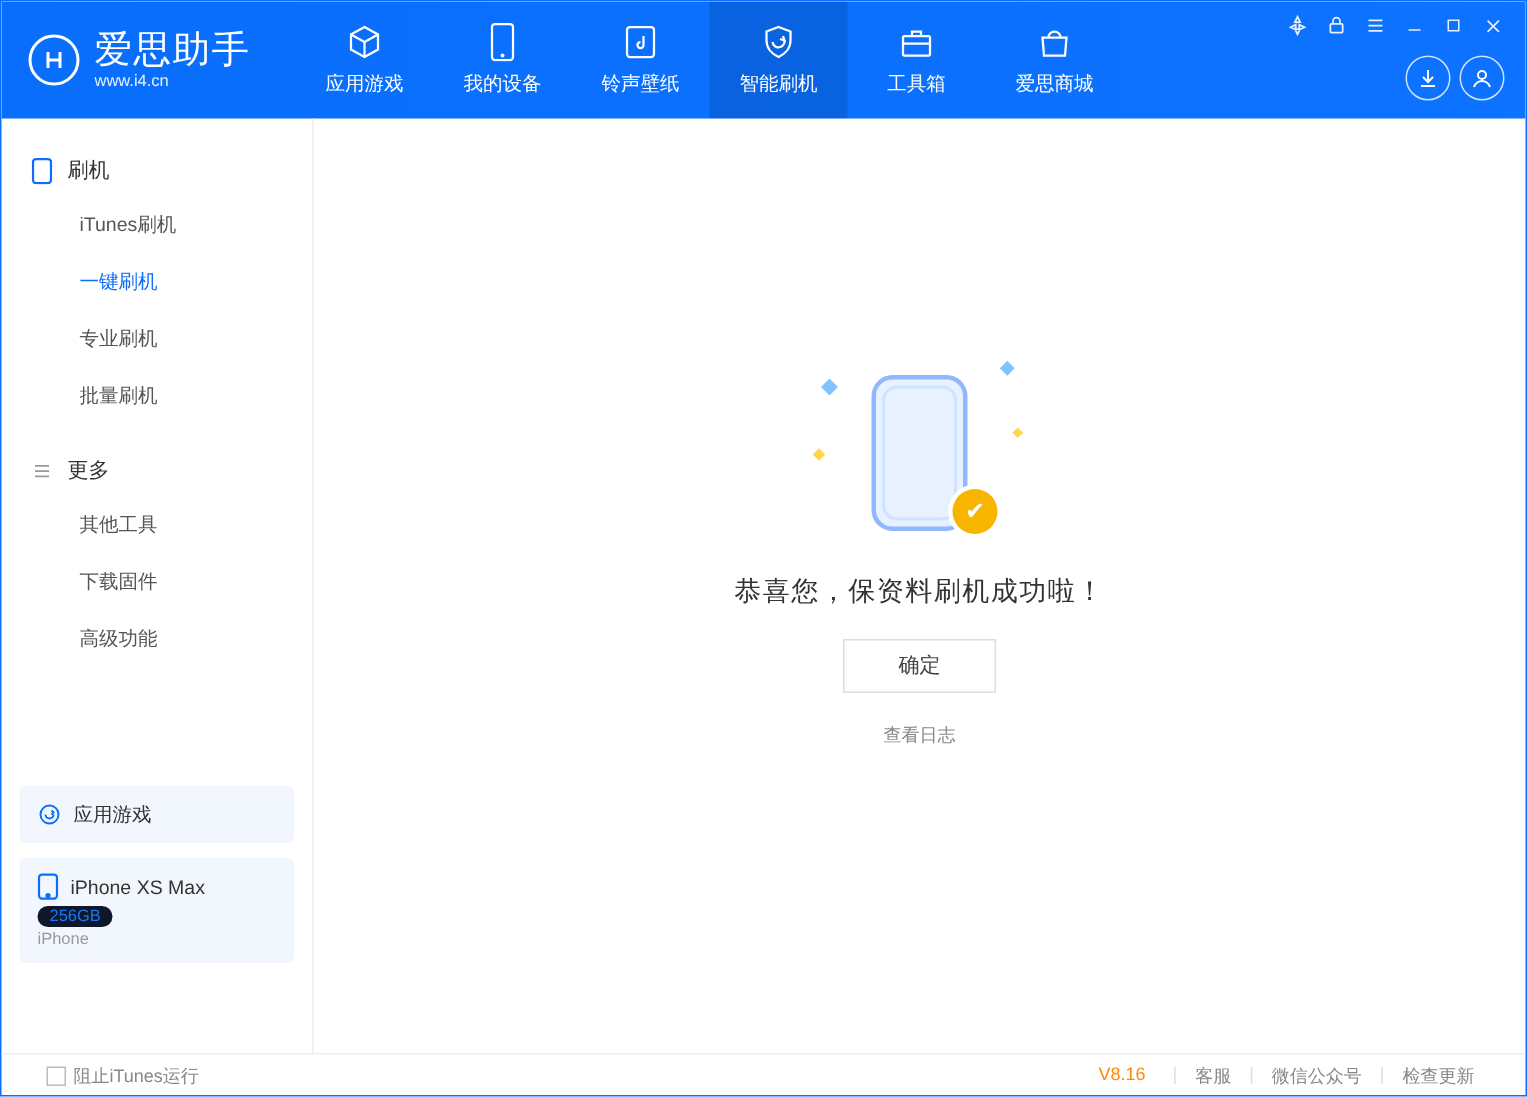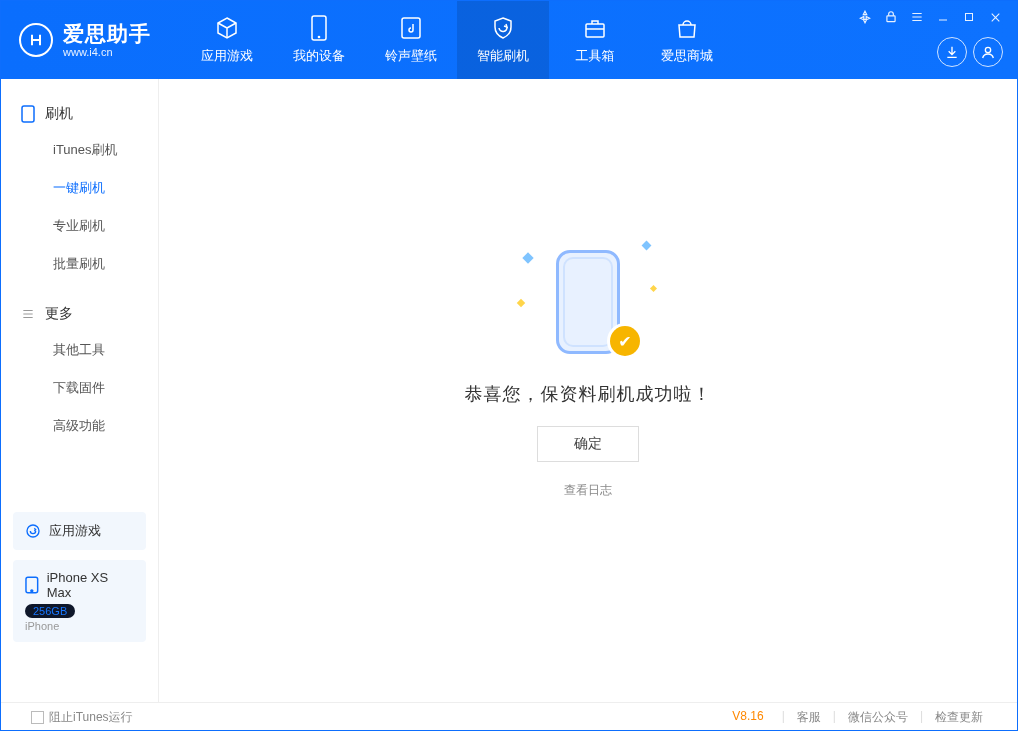--- a/index.html
+++ b/index.html
@@ -3,36 +3,36 @@
 <meta charset="utf-8">
 <style>
 * { margin: 0; padding: 0; box-sizing: border-box; font-family: "Microsoft YaHei", Arial, sans-serif; }
 body { background: #fff; width: 1018px; height: 731px; overflow: hidden; border: 1px solid #0d6efd; }
 
 
 .header { background: linear-gradient(90deg, #0a6efd 0%, #0d72ff 100%); height: 78px; display: flex; align-items: stretch; color: #fff; padding-left: 18px; }
 .logo-area { display: flex; align-items: center; gap: 10px; padding-right: 30px; }
 .logo-circle { width: 34px; height: 34px; border: 2.5px solid #fff; border-radius: 50%; display: flex; align-items: center; justify-content: center; font-size: 18px; font-weight: bold; }
 .logo-text { display:flex; flex-direction:column; line-height:1.1;}
-.logo-title { font-size: 21px; font-weight: 700; letter-spacing: 1px; }
+.logo-title { font-size: 25px; font-weight: 400; letter-spacing: 1px; }
 .logo-url { font-size: 11px; opacity: .9; }
 
 .nav-tabs { display: flex; align-items: stretch; }
 .nav-tab { width: 92px; display: flex; flex-direction: column; align-items: center; justify-content: center; font-size: 13px; cursor: pointer; gap: 6px; }
 .nav-tab.active { background: rgba(0,0,0,.12); }
 .nav-icon { width: 26px; height: 26px; display:flex; align-items:center; justify-content:center; }
 
 .header-right { margin-left: auto; display: flex; align-items: center; gap: 6px; padding-right: 14px; }
 .header-right .sys-row { position:absolute; top:8px; right:14px; display:flex; gap:8px; }
 .sys-btn { width:18px; height:18px; display:flex; align-items:center; justify-content:center; cursor:pointer; opacity:.9; }
 .circle-btn { width:30px; height:30px; border:1.5px solid rgba(255,255,255,.8); border-radius:50%; display:flex; align-items:center; justify-content:center; cursor:pointer; margin-top:24px; }
 
 
 .body { display:flex; height: calc(731px - 78px - 30px); }
-.sidebar { width: 158px; border-right: 1px solid #eee; padding-top: 18px; position:relative; }
+.sidebar { width: 208px; border-right: 1px solid #eee; padding-top: 18px; position:relative; }
 .side-section-hdr { display:flex; align-items:center; gap:10px; padding: 8px 20px; color:#333; font-size:14px; font-weight:500;}
 .side-item { padding: 10px 20px 10px 52px; color:#555; font-size:13px; cursor:pointer; }
 .side-item.active { color:#0d6efd; }
 
 .device-cards { position:absolute; bottom: 60px; left: 12px; right: 12px; display:flex; flex-direction:column; gap:10px;}
 .card { background:#f2f7fd; border-radius:4px; padding:10px 12px; font-size:13px; color:#333;}
 .card .row1 { display:flex; align-items:center; gap:8px; font-weight:500;}
 .badge { display:inline-block; background:#0f172a; color:#1877ff; font-size:11px; padding:1px 8px; border-radius:10px; margin-top:4px;}
 .dev-sub { font-size:11px; color:#999; margin-top:2px;}
 

